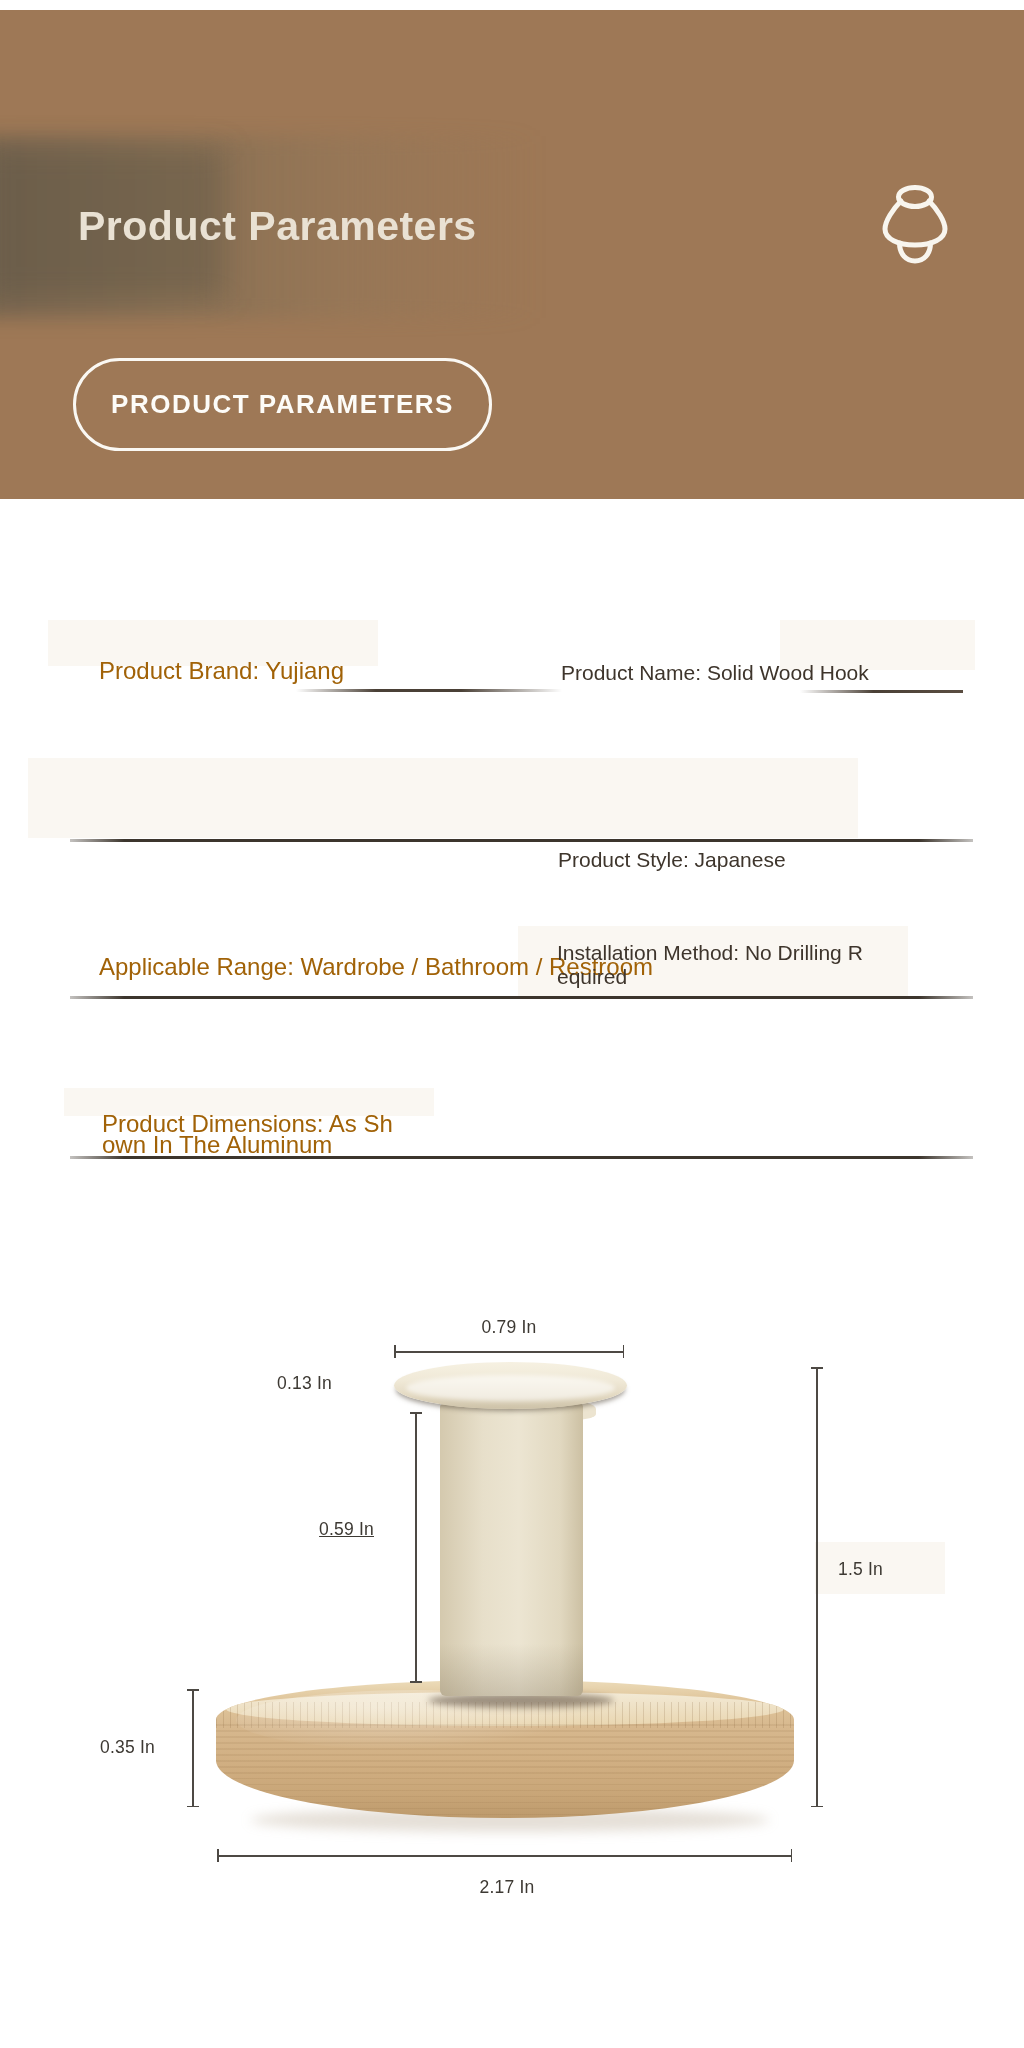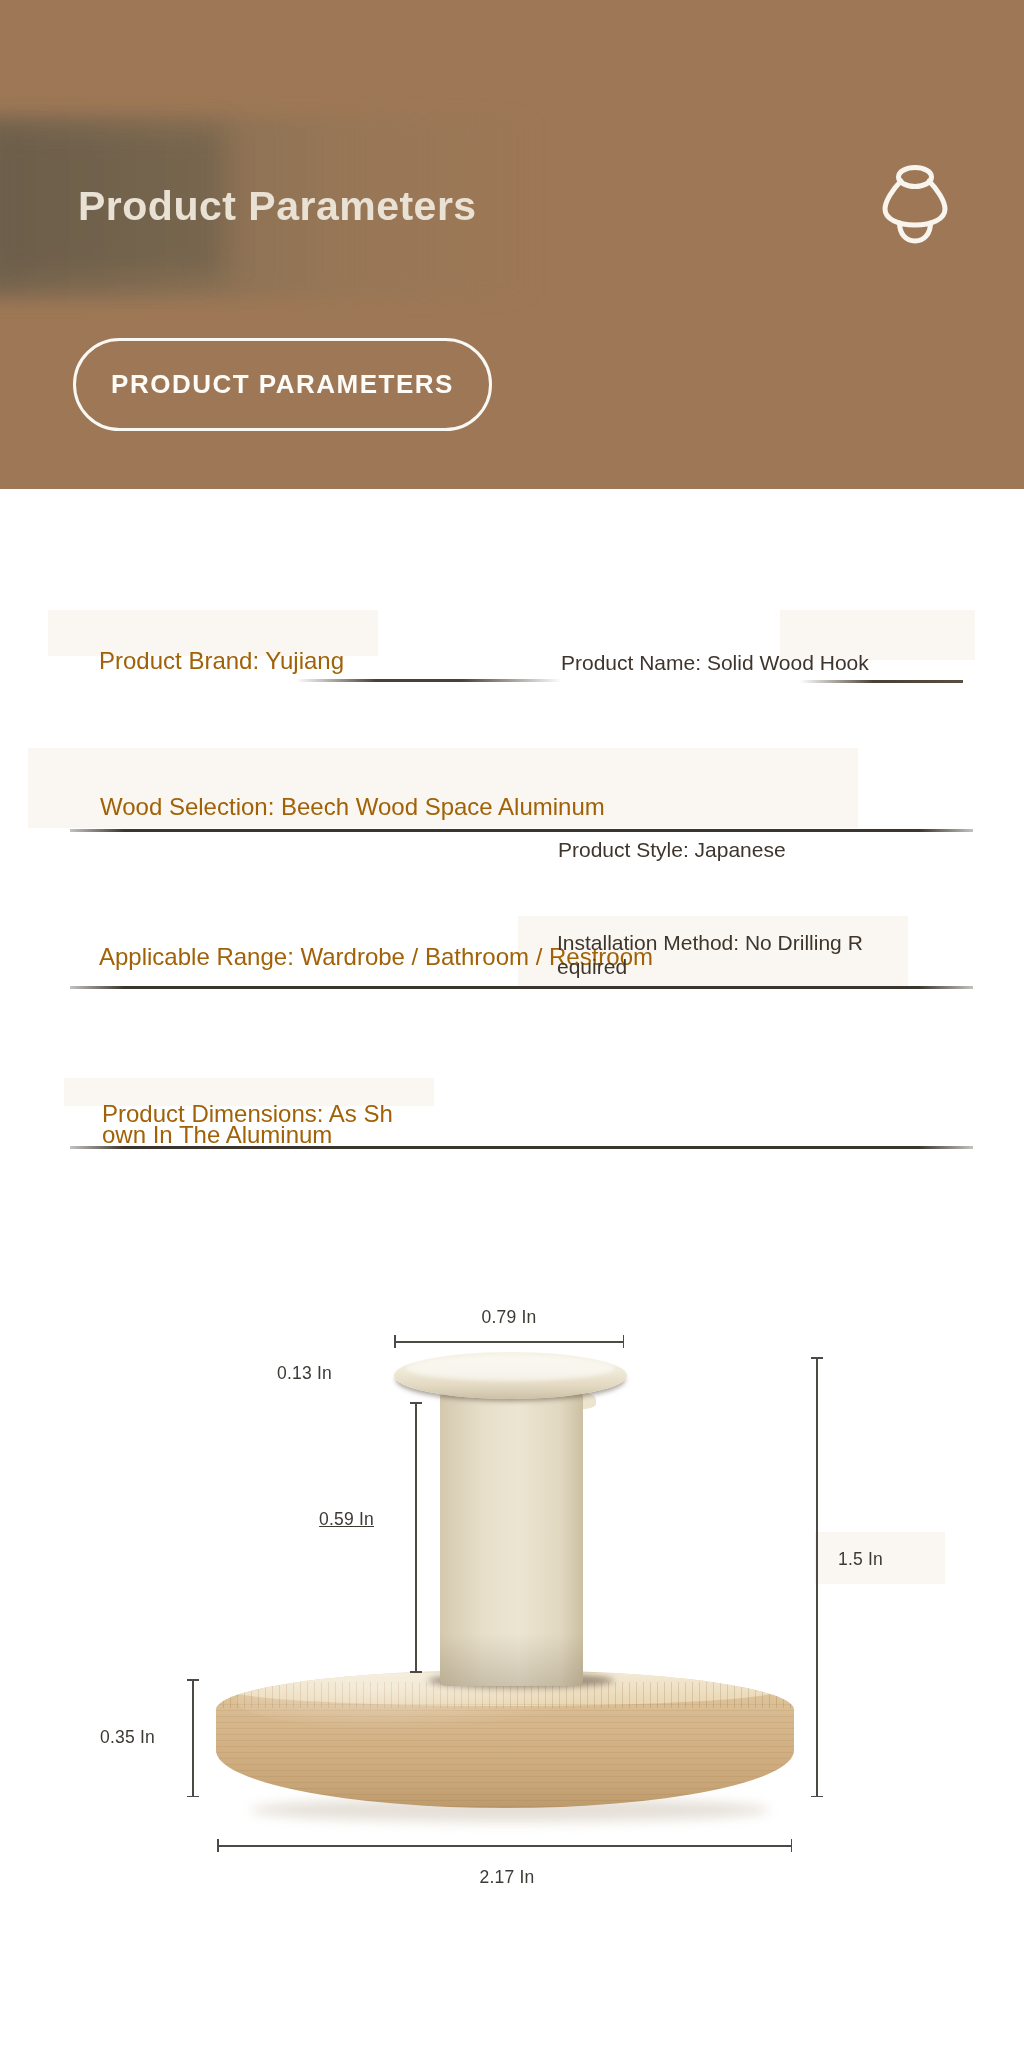--- a/index.html
+++ b/index.html
@@ -1,21 +1,21 @@
 <!DOCTYPE html>
 <html><head>
 <meta charset="utf-8">
 <style>
   html,body{margin:0;padding:0;background:#ffffff;}
   #stage{
     position:relative;width:1024px;height:2048px;margin:0 auto;
     background:#ffffff;overflow:hidden;
     font-family:"Liberation Sans","DejaVu Sans",sans-serif;
   }
-  .abs{position:absolute;}
+  .abs{position:absolute;margin-top:10px;}
 
   
   .header-band{
     left:0;top:0;width:1024px;height:489px;
     background:#9e7856;
   }
   .header-smudge{
     left:-20px;top:116px;width:560px;height:182px;
     background:linear-gradient(to right,
       rgba(92,88,74,0.55) 0%,
@@ -158,21 +158,20 @@
   <div class="abs wm" style="left:28px;top:748px;width:830px;height:80px;"></div>
   <div class="abs wm" style="left:518px;top:916px;width:390px;height:70px;"></div>
   <div class="abs wm" style="left:64px;top:1078px;width:370px;height:28px;"></div>
   <div class="abs wm" style="left:815px;top:1532px;width:130px;height:52px;"></div>
 
   <div class="abs cell left" style="left:99px;top:648px;">Product Brand: Yujiang</div>
   <div class="abs cell right" style="left:561px;top:652px;">Product Name: Solid Wood Hook</div>
   <div class="abs rule-fade-both" style="left:296px;top:679px;width:266px;"></div>
   <div class="abs rule-fade-left" style="left:800px;top:680px;width:163px;"></div>
 
-  <div class="abs cell left" style="left:100px;top:794px;">Wood Selection: Beech Wood Space Aluminum</div>
   <div class="abs cell right" style="left:558px;top:839px;">Product Style: Japanese</div>
   <div class="abs rule" style="left:70px;top:829px;width:903px;"></div>
 
   <div class="abs cell left" style="left:99px;top:944px;">Applicable Range: Wardrobe / Bathroom / Restroom</div>
   <div class="abs cell right" style="left:557px;top:932px;">Installation Method: No Drilling R</div>
   <div class="abs cell right" style="left:557px;top:956px;">equired</div>
   <div class="abs rule" style="left:70px;top:986px;width:903px;"></div>
 
   <div class="abs cell left" style="left:102px;top:1101px;">Product Dimensions: As Sh</div>
   <div class="abs cell left" style="left:102px;top:1122px;">own In The Aluminum</div>

